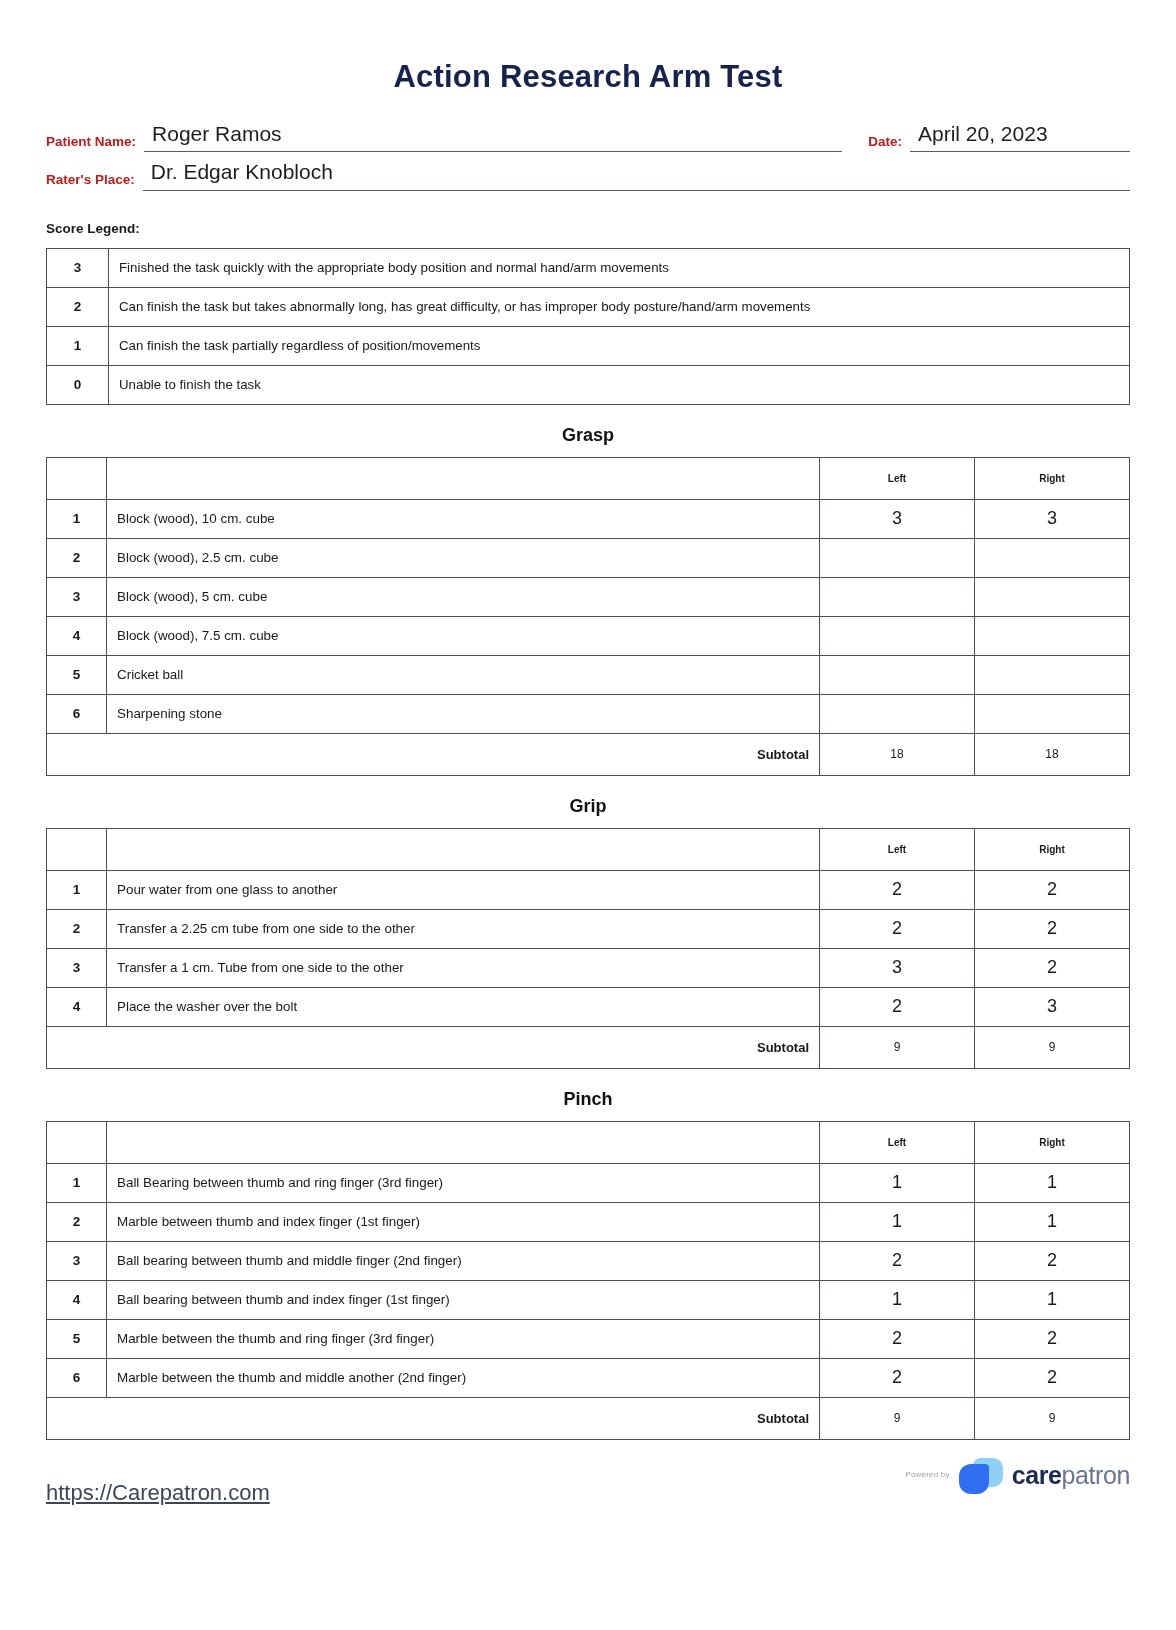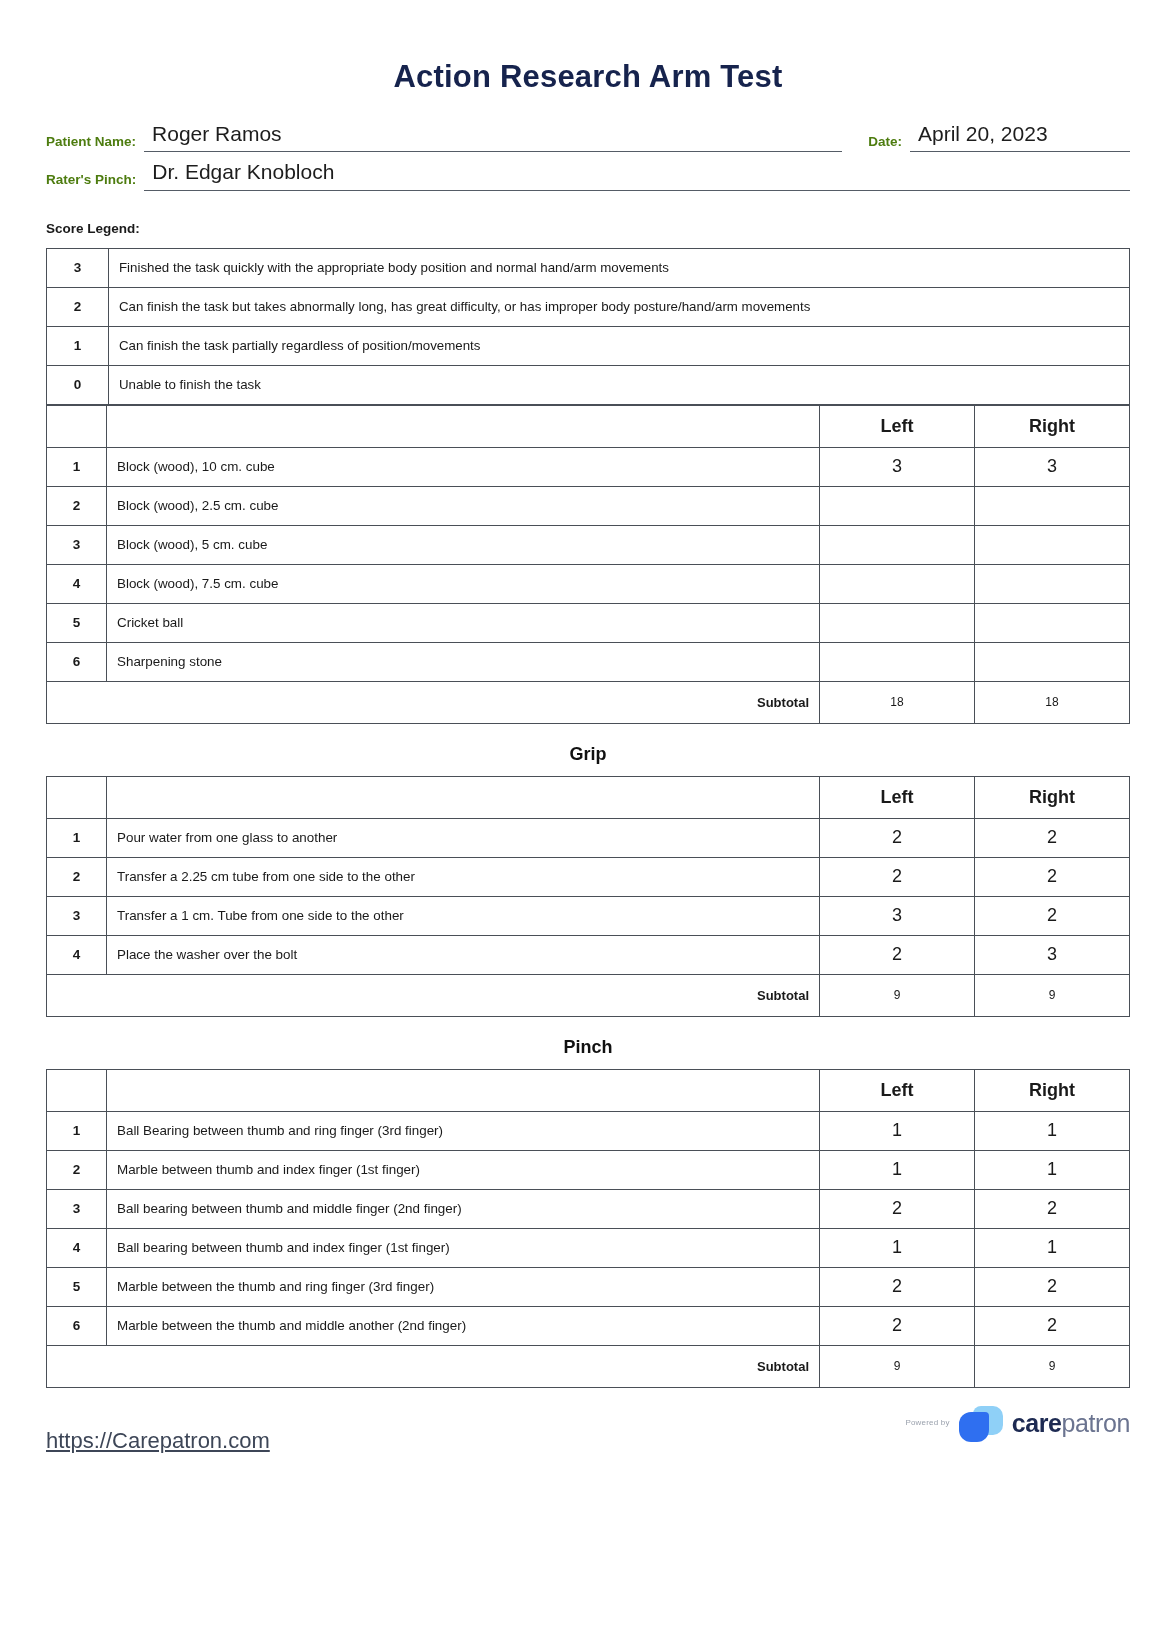--- a/index.html
+++ b/index.html
@@ -39,21 +39,21 @@
   }
   .meta-row {
     display: flex;
     align-items: flex-end;
     width: 100%;
   }
   .meta-row + .meta-row { margin-top: 7px; }
   .meta-label {
     font-size: 13.5px;
     font-weight: bold;
-    color: #4d7c0f;
+    color: #b91c1c;
     white-space: nowrap;
     padding-bottom: 4px;
     line-height: 1;
   }
   .meta-field {
     flex: 1;
     border-bottom: 1.3px solid #555c66;
     margin-left: 8px;
     padding: 0 0 4px 8px;
     font-size: 21px;
@@ -118,21 +118,21 @@
   .score-table col.c-side  { width: 155px; }
 
   .score-table td.num {
     text-align: center;
     font-weight: bold;
     font-size: 13.5px;
   }
   .score-table th.side-head {
     text-align: center;
     font-weight: bold;
-    font-size: 18px;
+    font-size: 10px;
     height: 42px;
     margin-top: 41px;
   }
   .score-table td.head-blank { height: 42px; }
   .score-table td.val {
     text-align: center;
     font-size: 18px;
     color: #1a1a1a;
   }
   .score-table td.subtotal-label {
@@ -218,21 +218,21 @@
   <h1 class="doc-title">Action Research Arm Test</h1>
 
   <div class="meta-block">
     <div class="meta-row">
       <span class="meta-label">Patient Name:</span>
       <span class="meta-field">Roger Ramos</span>
       <span class="meta-label date-label">Date:</span>
       <span class="meta-field date-field">April 20, 2023</span>
     </div>
     <div class="meta-row">
-      <span class="meta-label">Rater's Pinch:</span>
+      <span class="meta-label">Rater's Place:</span>
       <span class="meta-field">Dr. Edgar Knobloch</span>
     </div>
   </div>
 
   <div class="section-label">Score Legend:</div>
 
   <table class="legend-table">
     <colgroup>
         <col class="c-score">
         <col>
@@ -250,20 +250,21 @@
         <td class="score">1</td>
         <td class="desc">Can finish the task partially regardless of position/movements</td>
       </tr>
       <tr>
         <td class="score">0</td>
         <td class="desc">Unable to finish the task</td>
       </tr>
     </tbody>
   </table>
 
+  <div class="subsection-title">Grasp</div>
   <table class="score-table">
     <colgroup>
         <col class="c-num">
         <col class="c-task">
         <col class="c-side">
         <col class="c-side">
       </colgroup>
     <thead>
       <tr>
         <td class="head-blank"></td>

